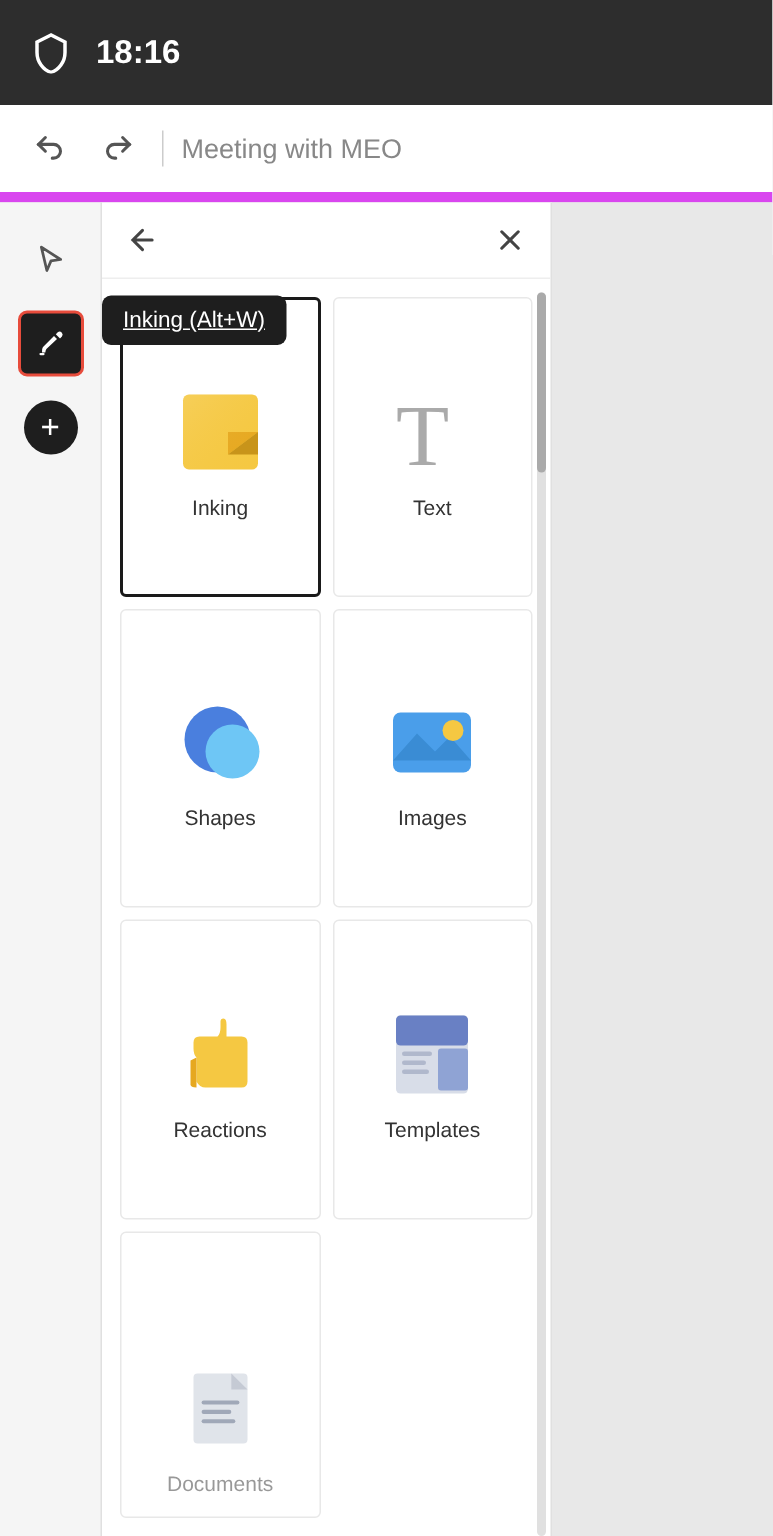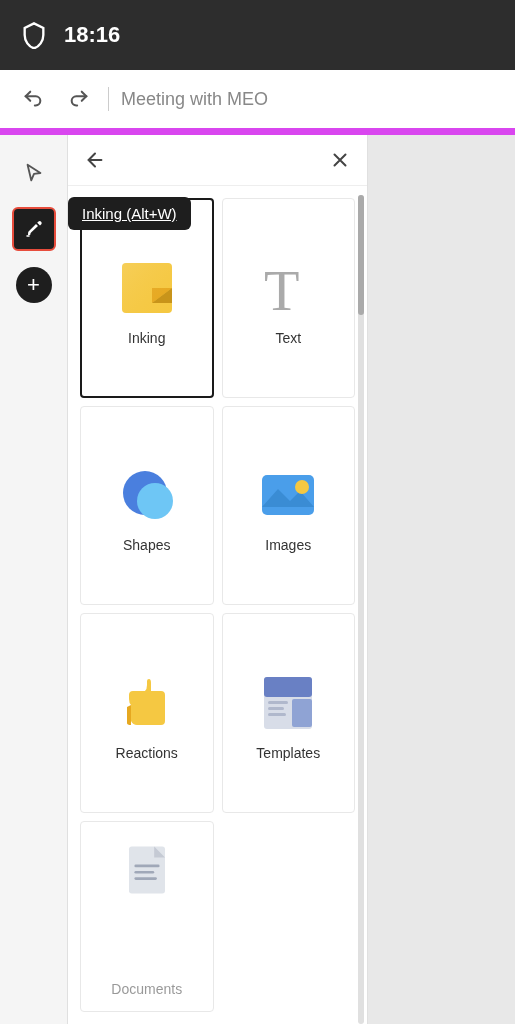--- a/index.html
+++ b/index.html
@@ -383,21 +383,21 @@
             <rect x="34" y="26" width="20" height="28" rx="2" fill="#8fa3d4"></rect>
 
             <rect x="10" y="28" width="20" height="3" rx="1.5" fill="#b0b8cc"></rect>
             <rect x="10" y="34" width="16" height="3" rx="1.5" fill="#b0b8cc"></rect>
             <rect x="10" y="40" width="18" height="3" rx="1.5" fill="#b0b8cc"></rect>
           </svg>
         </div>
         <span class="grid-item-label">Templates</span>
       </div>
 
-      <div class="grid-item" style="min-height:100px; justify-content:space-between; padding-top:16px;">
+      <div class="grid-item" style="min-height:100px; justify-content:flex-end; padding-top:16px;">
         <div class="grid-item-icon">
           <svg width="54" height="54" viewBox="0 0 60 60" xmlns="http://www.w3.org/2000/svg">
 
             <rect x="10" y="4" width="40" height="52" rx="3" fill="#e0e4ea"></rect>
 
             <path d="M38 4 L50 16 L38 16 Z" fill="#c5cad4"></path>
 
             <rect x="16" y="24" width="28" height="3" rx="1.5" fill="#a0a8b8"></rect>
             <rect x="16" y="31" width="22" height="3" rx="1.5" fill="#a0a8b8"></rect>
             <rect x="16" y="38" width="25" height="3" rx="1.5" fill="#a0a8b8"></rect>

